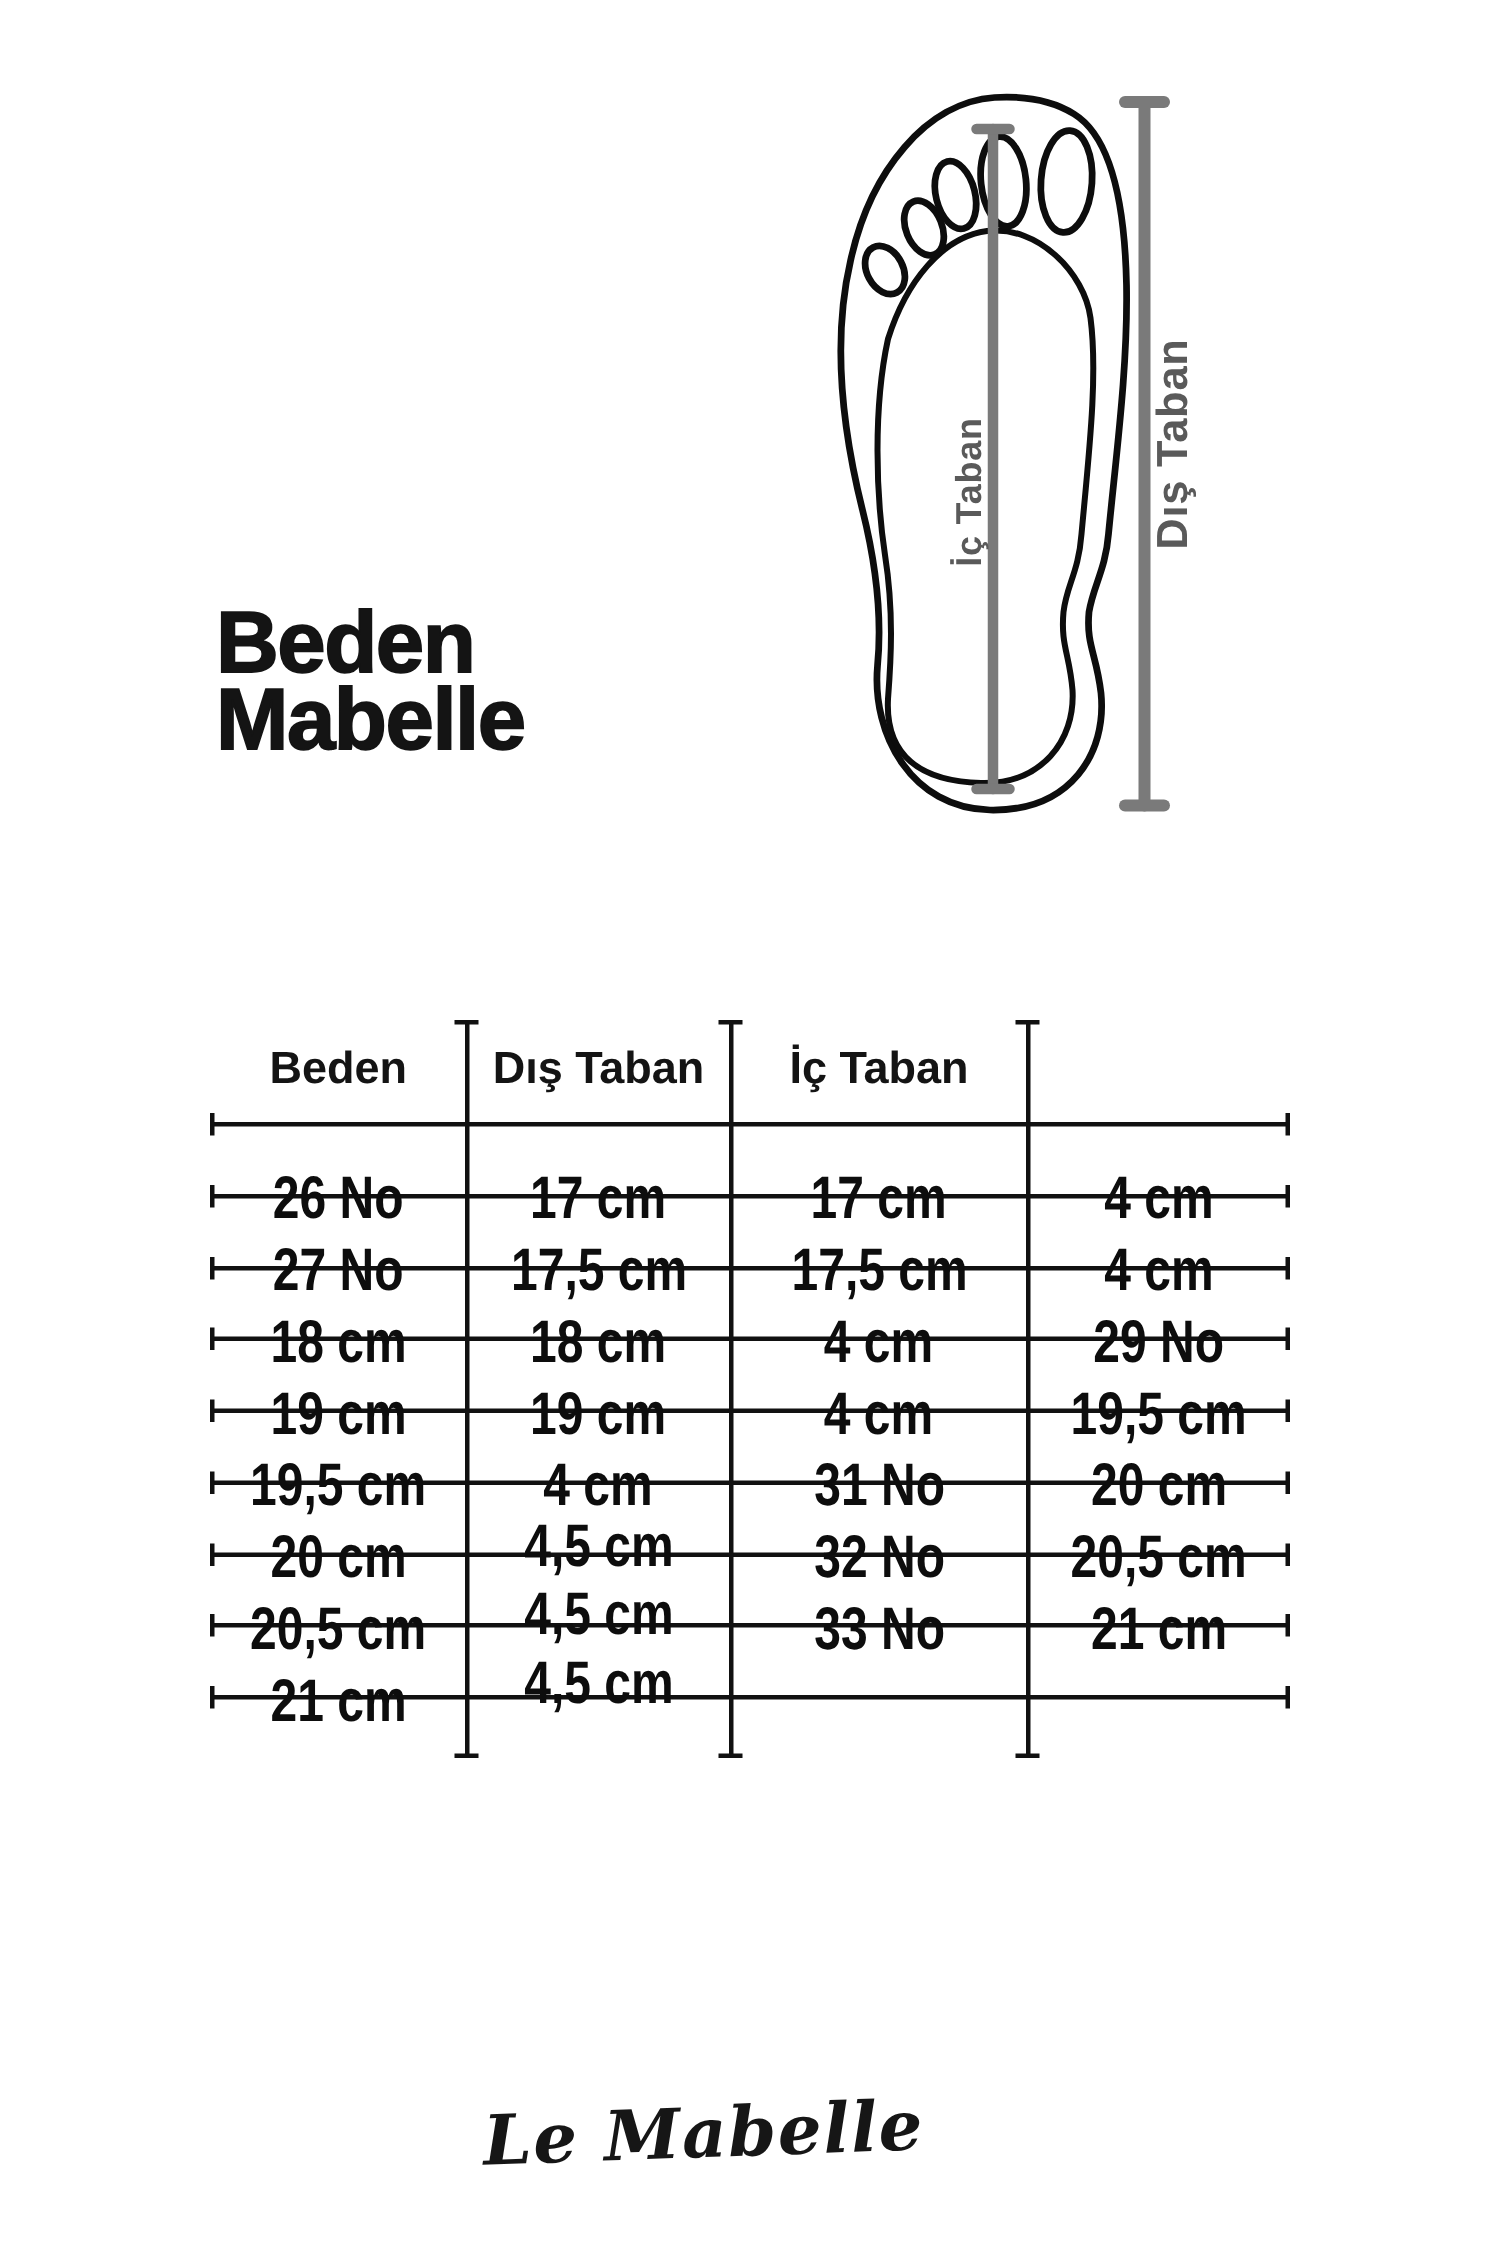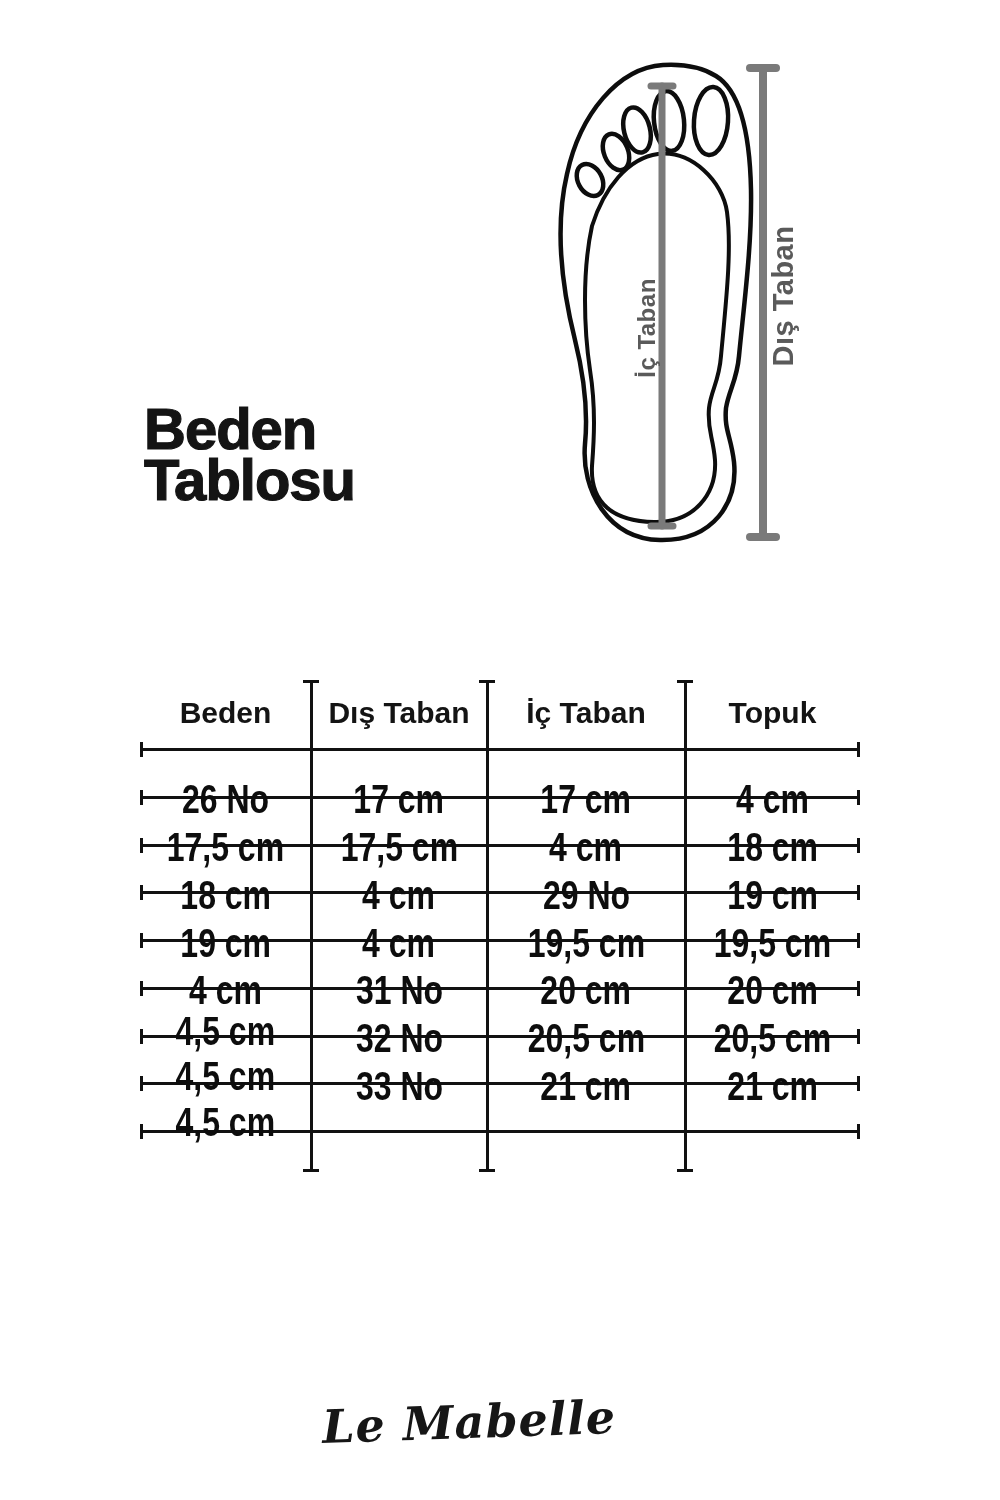--- a/index.html
+++ b/index.html
@@ -53,21 +53,21 @@
     font-size:46px;color:#161616;white-space:nowrap;letter-spacing:1px;
   }
 </style>
 </head>
 <body>
 
 <div class="page">
 
   <div class="page-title">
     <div>Beden</div>
-    <div>Tablosu</div>
+    <div>Mabelle</div>
   </div>
 
   <svg class="foot-svg" viewBox="0 0 280 520">
     <g fill="none" stroke="#0d0d0d" stroke-width="4.5" stroke-linejoin="round">
       <path d="M 133,25 C 88,28 50,74 37,134 C 24,190 33,252 45,300 C 55,340 58,373 55,404
            C 51,450 78,499 130,500 C 184,501 208,462 204,422 C 201,396 194,390 196,368
            C 199,350 207,340 209,316 C 214,264 222,205 221,150 C 220,100 212,52 186,36
            C 170,26 150,24 133,25 Z"></path>
       <path stroke-width="4" d="M 128,114 C 98,118 74,148 62,186 C 52,232 54,290 60,330 C 66,368 64,400 62,426
            C 60,464 84,481 124,482 C 164,483 187,454 185,420 C 183,396 177,390 179,368
@@ -100,38 +100,40 @@
   <div class="hline" style="top:1082.3px"></div>
   <div class="hline" style="top:1130px"></div>
   <div class="vline" style="left:309.5px"></div>
   <div class="vline" style="left:485.5px"></div>
   <div class="vline" style="left:683.5px"></div>
 
   <div class="thead">
     <div class="cell">Beden</div>
     <div class="cell">Dış Taban</div>
     <div class="cell">İç Taban</div>
-    <div class="cell">Topuk</div>
   </div>
 
   <div class="tbody" id="rows">
     <div class="cell">
         <span class="ctext">26 No</span>
       </div>
     <div class="cell">
         <span class="ctext">17 cm</span>
       </div>
     <div class="cell">
         <span class="ctext">17 cm</span>
       </div>
     <div class="cell">
         <span class="ctext">4 cm</span>
       </div>
 
     <div class="cell">
+        <span class="ctext">27 No</span>
+      </div>
+    <div class="cell">
         <span class="ctext">17,5 cm</span>
       </div>
     <div class="cell">
         <span class="ctext">17,5 cm</span>
       </div>
     <div class="cell">
         <span class="ctext">4 cm</span>
       </div>
 
     <div class="cell">

